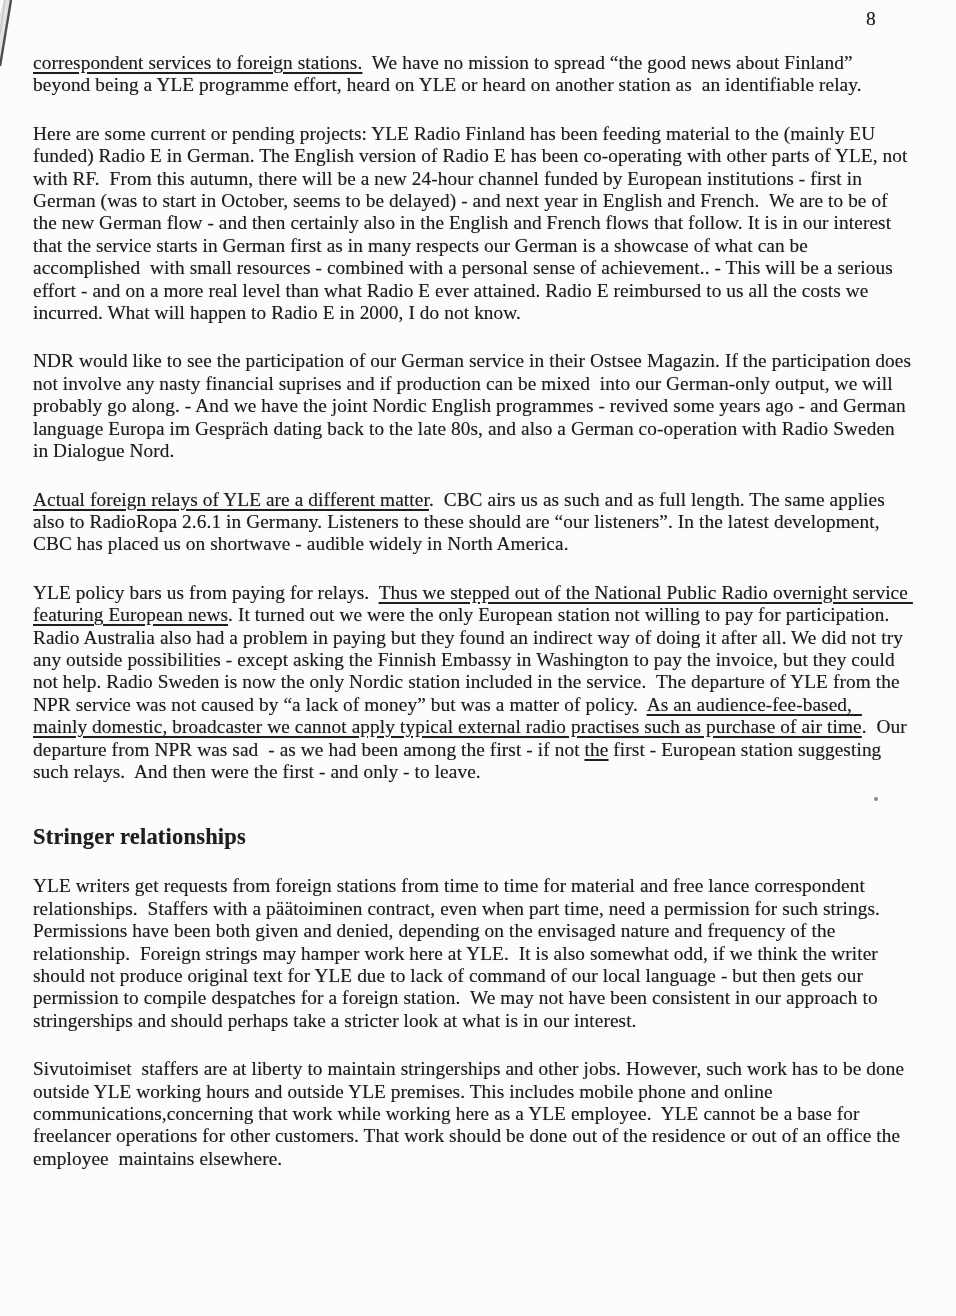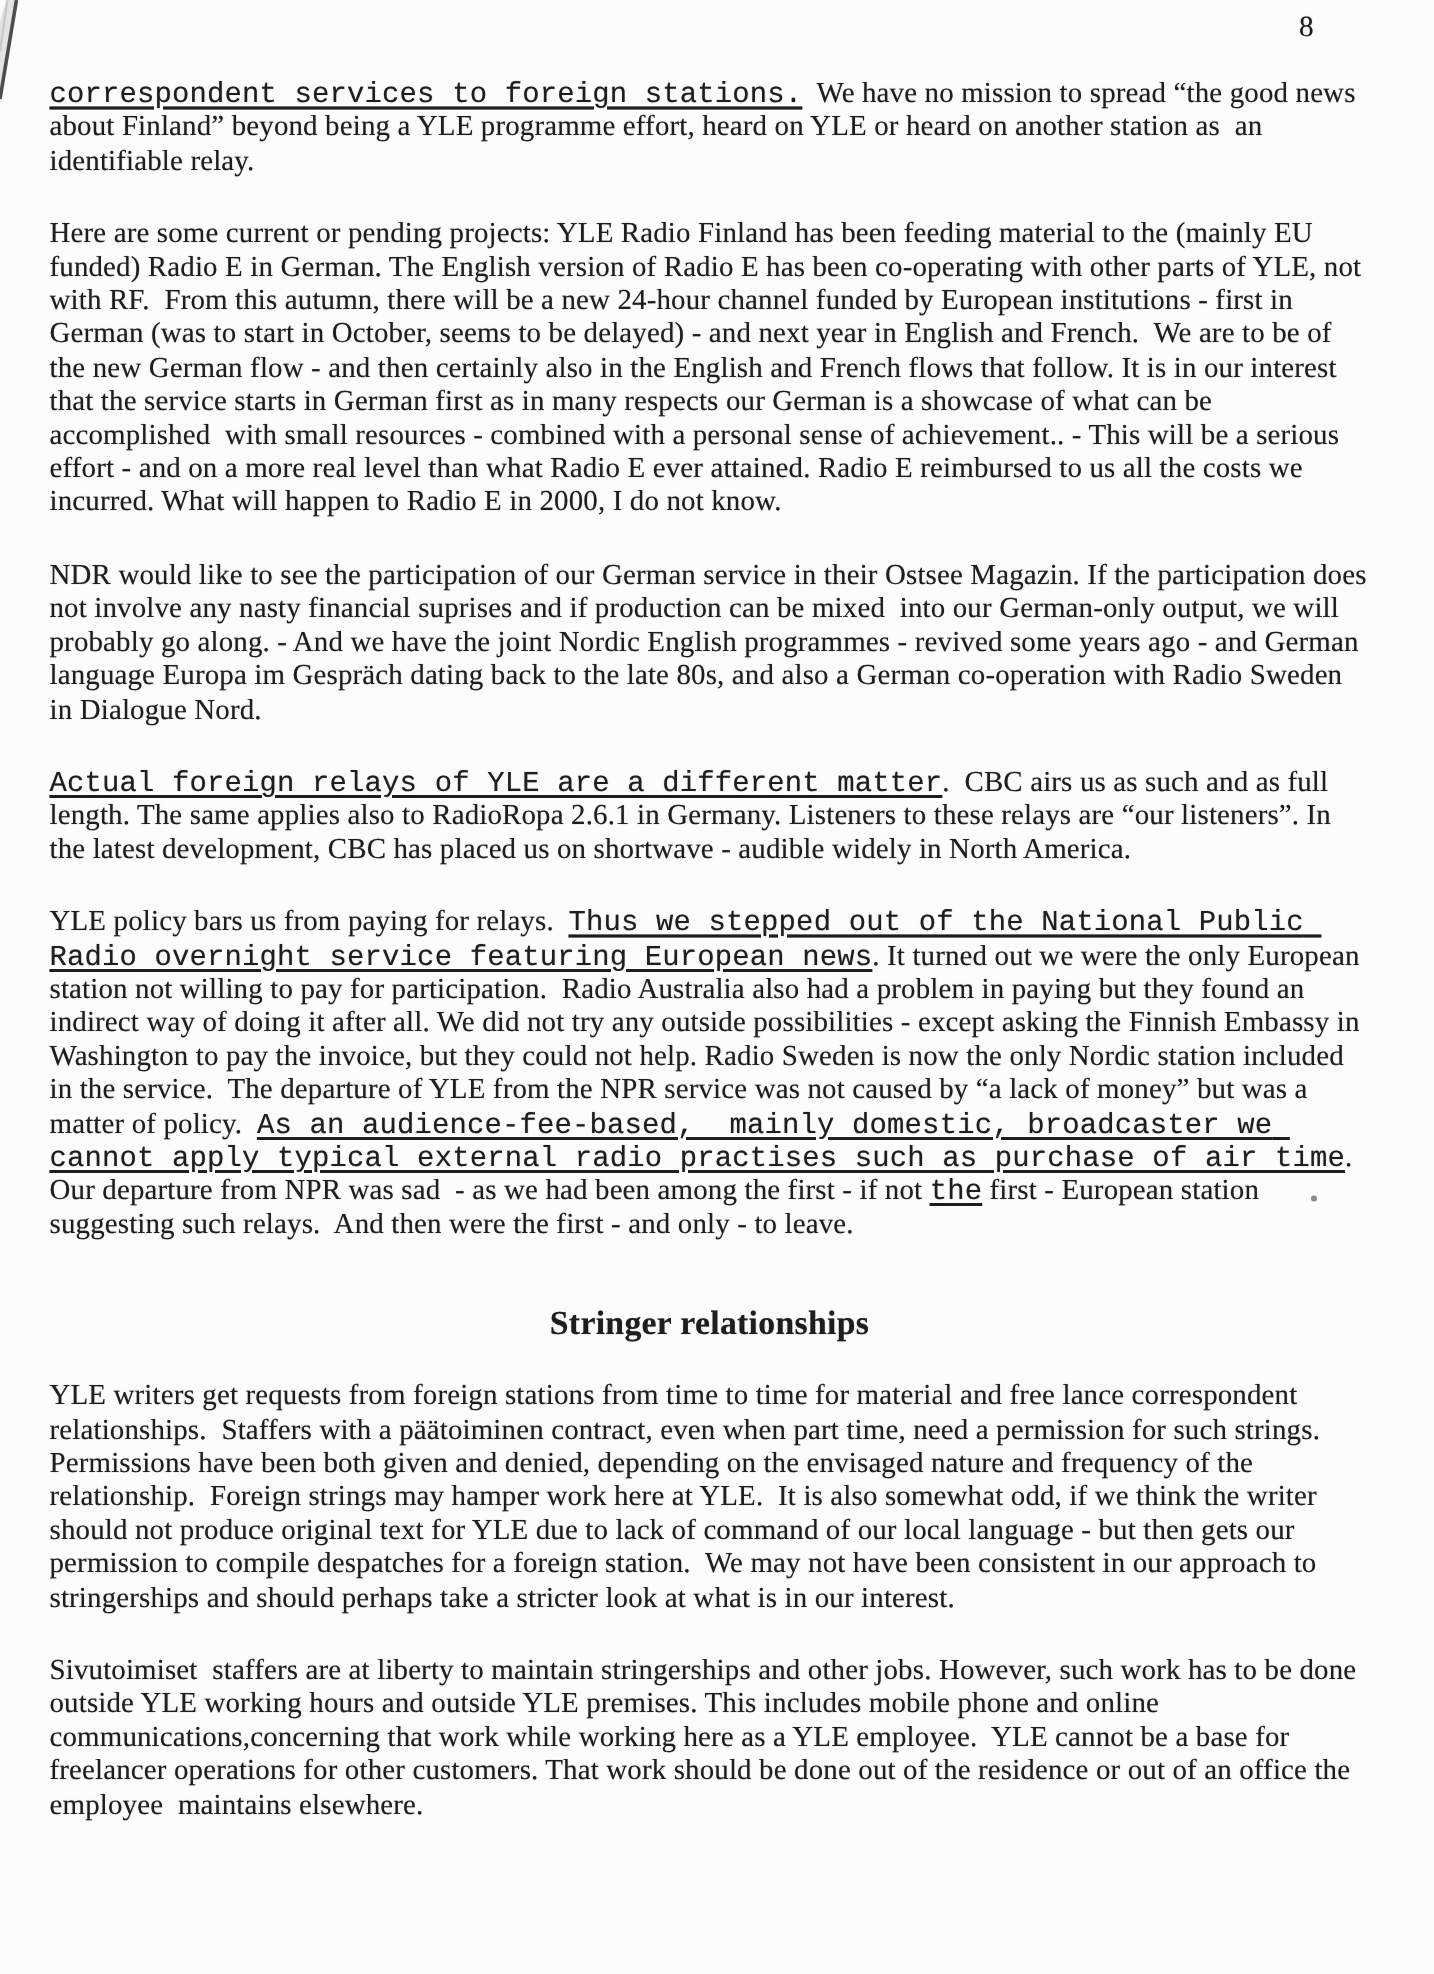--- a/index.html
+++ b/index.html
@@ -10,23 +10,23 @@
     color:#1e1e1e;
   }
   .content{
     position:absolute;left:33px;top:52px;width:880px;
     font-size:19.3px;line-height:22.4px;letter-spacing:0.1px;
     text-shadow:0 0 0.7px rgba(30,30,30,0.5);
   }
   .content p{margin:0 0 26px 0;white-space:pre-wrap;}
   .content h2{
     font-size:22.5px;line-height:27px;margin:40px 0 25px 0;
-    letter-spacing:0.2px;font-weight:bold;white-space:pre-wrap;text-align:center;
+    letter-spacing:0.2px;font-weight:bold;white-space:pre-wrap;
   }
-  .u{text-decoration:underline;text-decoration-thickness:1.6px;text-underline-offset:3px;font-family:Liberation Mono, monospace;}
+  .u{text-decoration:underline;text-decoration-thickness:1.6px;text-underline-offset:3px;}
   .pageno{position:absolute;top:8px;left:866px;font-size:19.5px;text-shadow:0 0 0.7px rgba(30,30,30,0.5);}
   .fold{position:absolute;top:0;left:0;}
   .speck{position:absolute;left:874px;top:797px;width:4px;height:4px;background:#8a8a88;border-radius:50%;}
 </style>
 </head>
 <body>
 
 <div class="page">
 
   <svg class="fold" width="44" height="110" viewBox="0 0 44 110" aria-hidden="true">
@@ -38,21 +38,21 @@
   <div class="pageno">8</div>
 
   <div class="content">
 
     <p><span class="u">correspondent services to foreign stations.</span><span>  We have no mission to spread “the good news about Finland” beyond being a YLE programme effort, heard on YLE or heard on another station as  an identifiable relay.</span></p>
 
     <p><span>Here are some current or pending projects: YLE Radio Finland has been feeding material to the (mainly EU funded) Radio E in German. The English version of Radio E has been co-operating with other parts of YLE, not with RF.  From this autumn, there will be a new 24-hour channel funded by European institutions - first in German (was to start in October, seems to be delayed) - and next year in English and French.  We are to be of the new German flow - and then certainly also in the English and French flows that follow. It is in our interest that the service starts in German first as in many respects our German is a showcase of what can be accomplished  with small resources - combined with a personal sense of achievement.. - This will be a serious effort - and on a more real level than what Radio E ever attained. Radio E reimbursed to us all the costs we incurred. What will happen to Radio E in 2000, I do not know.</span></p>
 
     <p><span>NDR would like to see the participation of our German service in their Ostsee Magazin. If the participation does not involve any nasty financial suprises and if production can be mixed  into our German-only output, we will probably go along. - And we have the joint Nordic English programmes - revived some years ago - and German language Europa im Gespräch dating back to the late 80s, and also a German co-operation with Radio Sweden in Dialogue Nord.</span></p>
 
-    <p><span class="u">Actual foreign relays of YLE are a different matter</span><span>.  CBC airs us as such and as full length. The same applies also to RadioRopa 2.6.1 in Germany. Listeners to these relays are “our listeners”. In the latest development, CBC has placed us on shortwave - audible widely in North America.</span></p>
+    <p><span class="u">Actual foreign relays of YLE are a different matter</span><span>.  CBC airs us as such and as full length. The same applies also to RadioRopa 2.6.1 in Germany. Listeners to these should are “our listeners”. In the latest development, CBC has placed us on shortwave - audible widely in North America.</span></p>
 
     <p><span>YLE policy bars us from paying for relays.  </span><span class="u">Thus we stepped out of the National Public Radio overnight service featuring European news</span><span>. It turned out we were the only European station not willing to pay for participation.  Radio Australia also had a problem in paying but they found an indirect way of doing it after all. We did not try any outside possibilities - except asking the Finnish Embassy in Washington to pay the invoice, but they could not help. Radio Sweden is now the only Nordic station included in the service.  The departure of YLE from the NPR service was not caused by “a lack of money” but was a matter of policy.  </span><span class="u">As an audience-fee-based,  mainly domestic, broadcaster we cannot apply typical external radio practises such as purchase of air time</span><span>.  Our departure from NPR was sad  - as we had been among the first - if not </span><span class="u">the</span><span> first - European station suggesting such relays.  And then were the first - and only - to leave.</span></p>
 
     <h2>Stringer relationships</h2>
 
     <p><span>YLE writers get requests from foreign stations from time to time for material and free lance correspondent relationships.  Staffers with a päätoiminen contract, even when part time, need a permission for such strings.  Permissions have been both given and denied, depending on the envisaged nature and frequency of the relationship.  Foreign strings may hamper work here at YLE.  It is also somewhat odd, if we think the writer should not produce original text for YLE due to lack of command of our local language - but then gets our permission to compile despatches for a foreign station.  We may not have been consistent in our approach to stringerships and should perhaps take a stricter look at what is in our interest.</span></p>
 
     <p><span>Sivutoimiset  staffers are at liberty to maintain stringerships and other jobs. However, such work has to be done outside YLE working hours and outside YLE premises. This includes mobile phone and online communications,concerning that work while working here as a YLE employee.  YLE cannot be a base for freelancer operations for other customers. That work should be done out of the residence or out of an office the employee  maintains elsewhere.</span></p>
 
   </div>

